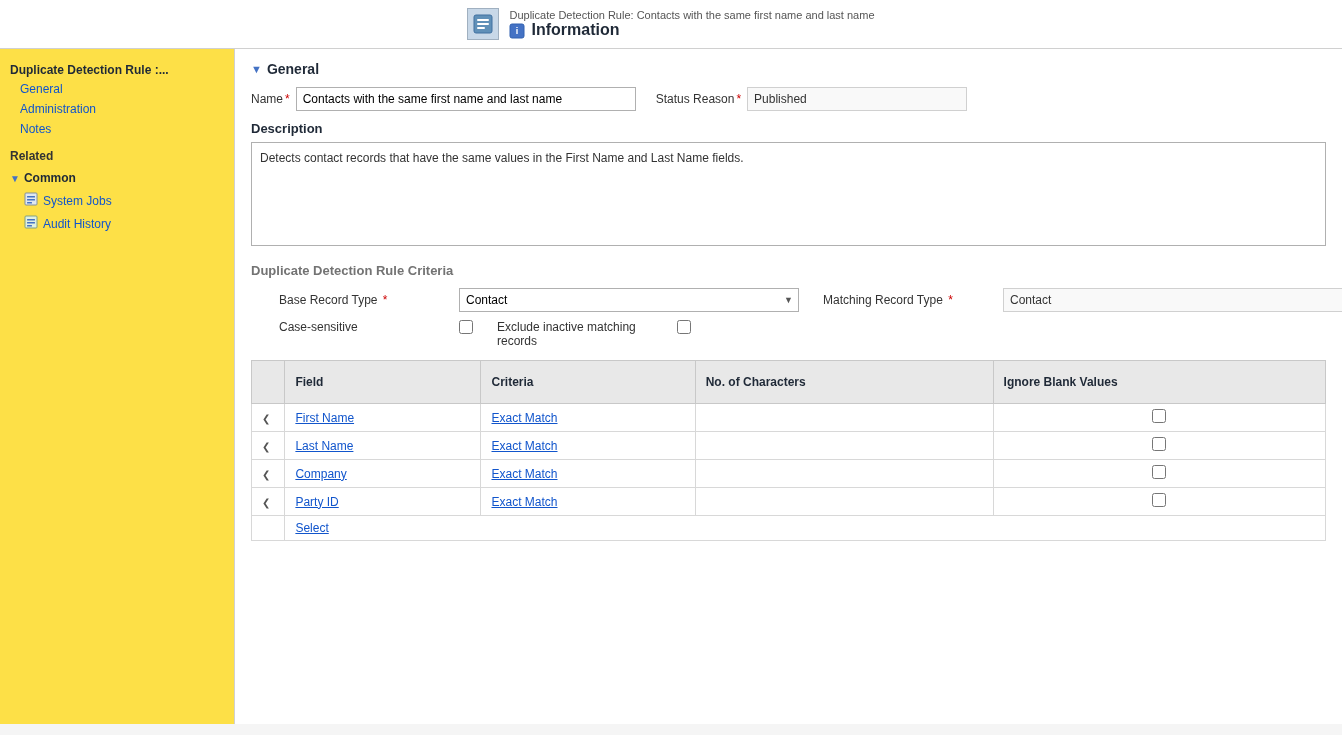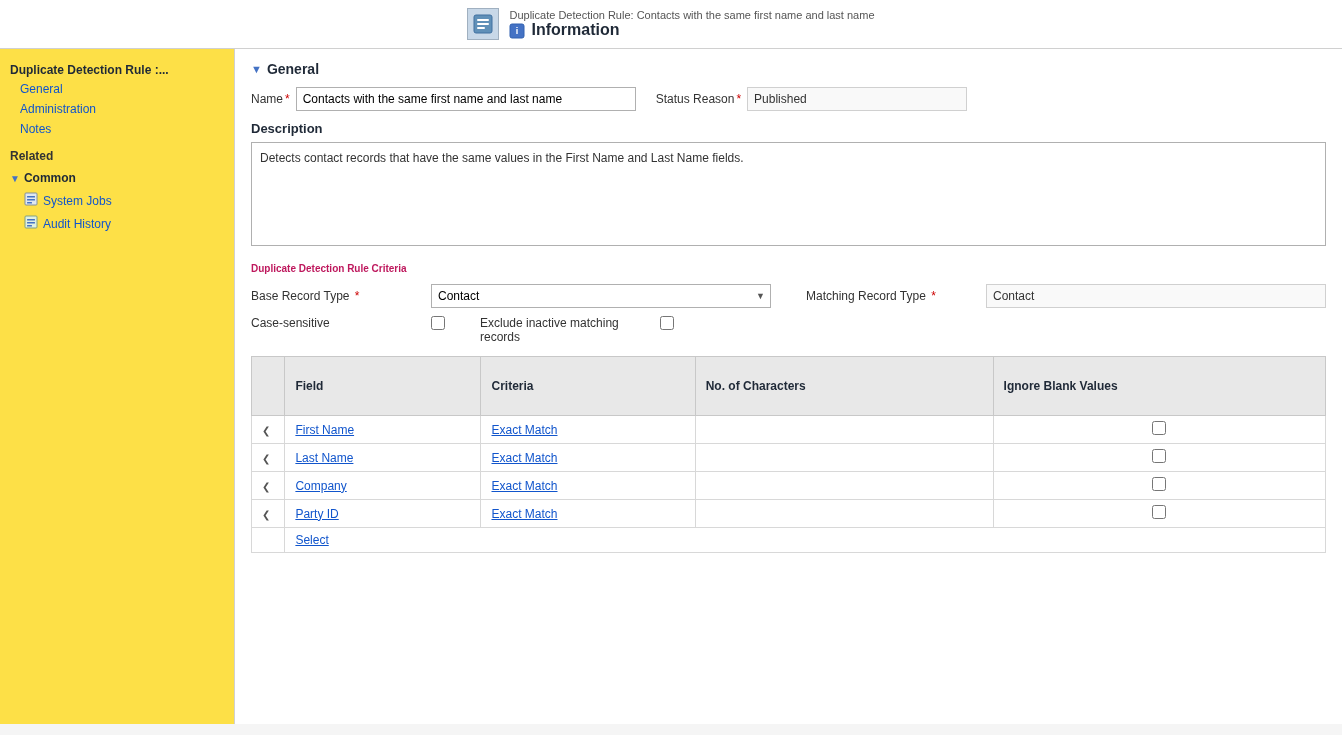--- a/index.html
+++ b/index.html
@@ -128,21 +128,21 @@
       border: 1px solid #b0b0b0;
       padding: 8px;
       font-size: 12px;
       color: #333;
       background: #fff;
       resize: none;
       font-family: inherit;
     }
 
     .criteria-section-title {
-      font-size: 10px; font-weight: 600; color: #be185d;
+      font-size: 13px; font-weight: 600; color: #737373;
       margin: 14px 0 10px 0;
     }
     .criteria-label {
       font-size: 12px; color: #333;
       width: 180px; min-width: 180px;
     }
     .select-wrapper {
       position: relative;
       display: inline-block;
       width: 340px;
@@ -177,38 +177,39 @@
 
     .checkbox-wrapper {
       display: flex; align-items: center; gap: 6px;
     }
     .checkbox-wrapper input[type="checkbox"] {
       width: 14px; height: 14px;
     }
 
     .two-col-criteria {
       display: flex;
-      gap: 35px;
+      gap: 24px;
       margin-bottom: 8px;
       align-items: flex-start;
+      margin-left: 28px;
     }
     .criteria-col { display: flex; align-items: center; gap: 0; }
 
     
     .data-table {
       width: 100%;
       border-collapse: collapse;
       border: 1px solid #c8c8c8;
       margin-top: 12px;
       font-size: 12px;
     }
     .data-table th {
       background: #e8e8e8;
       border: 1px solid #c8c8c8;
-      padding: 22px 10px;
+      padding: 14px 10px;
       text-align: left;
       font-weight: 600;
       color: #1f2937;
     }
     .data-table td {
       border: 1px solid #d8d8d8;
       padding: 5px 10px;
       background: #fff;
       vertical-align: middle;
     }

